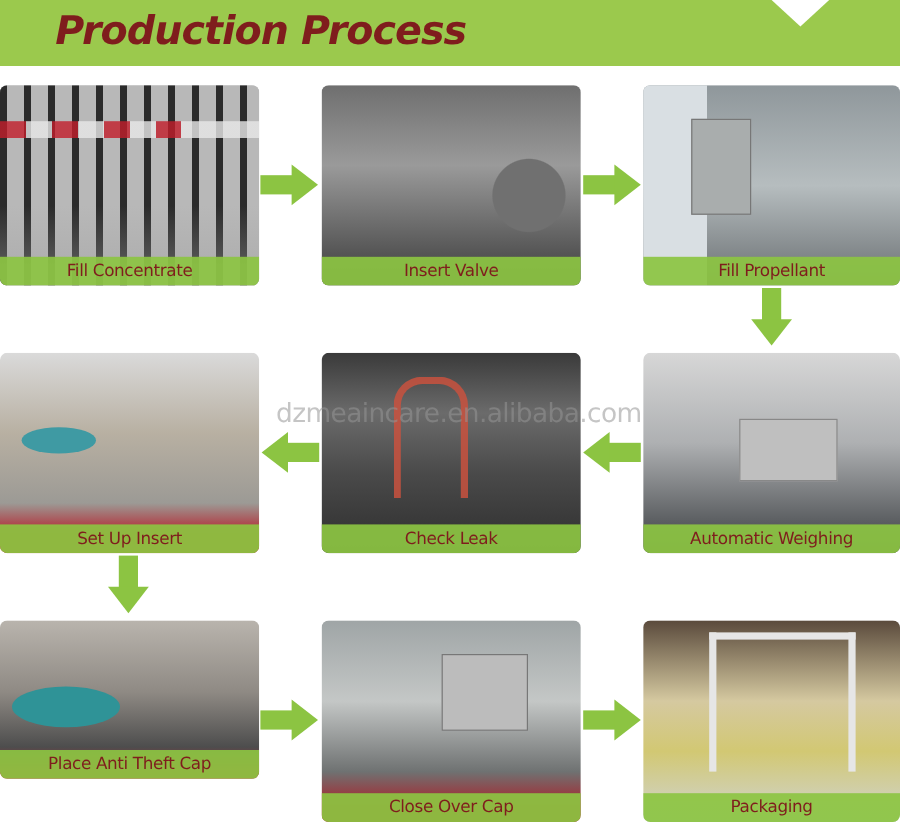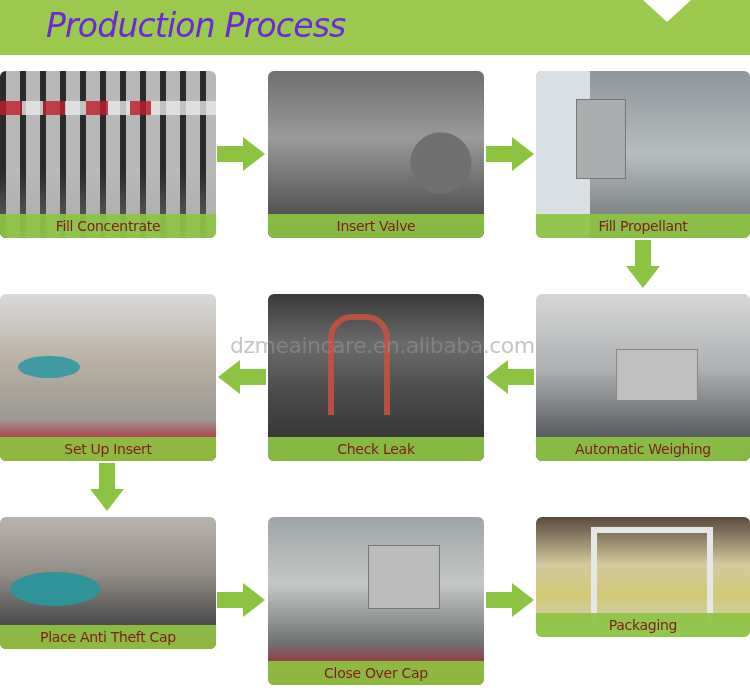--- a/index.html
+++ b/index.html
@@ -6,23 +6,23 @@
     html, body { width: 750px; height: 695px; background: #ffffff; overflow: hidden; }
     body { position: relative; font-family: "Liberation Sans", sans-serif; }
 
     .banner {
       position: absolute; left: 0; top: 0; width: 750px; height: 55px;
       background: #9bc94d;
     }
     .banner-title {
       position: absolute; left: 46px; top: 6px;
       font-family: "DejaVu Sans", sans-serif;
-      font-style: italic; font-weight: normal;
+      font-style: italic; font-weight: bold;
       font-size: 33px; letter-spacing: -0.8px;
-      color: #6d28d9;
+      color: #7f1d1d;
     }
     .banner-notch {
       position: absolute; left: 643px; top: 0;
       width: 0; height: 0;
       border-left: 24px solid transparent;
       border-right: 24px solid transparent;
       border-top: 22px solid #ffffff;
     }
 
     .card {
@@ -156,18 +156,18 @@
     <div class="head"></div>
 </div>
 <div class="card" style="left:268px; top:517px; height:168px;">
   <div class="photo p8"></div>
   <div class="caption">Close Over Cap</div>
 </div>
 <div class="arrow right" style="left:486px; top:583px;">
   <div class="shaft"></div>
     <div class="head"></div>
 </div>
-<div class="card" style="left:536px; top:517px; width:214px; height:120px;">
+<div class="card" style="left:536px; top:517px; width:214px; height:168px;">
   <div class="photo p9"></div>
   <div class="caption">Packaging</div>
 </div>
 
 <div class="watermark">dzmeaincare.en.alibaba.com</div>
 
 </body></html>

